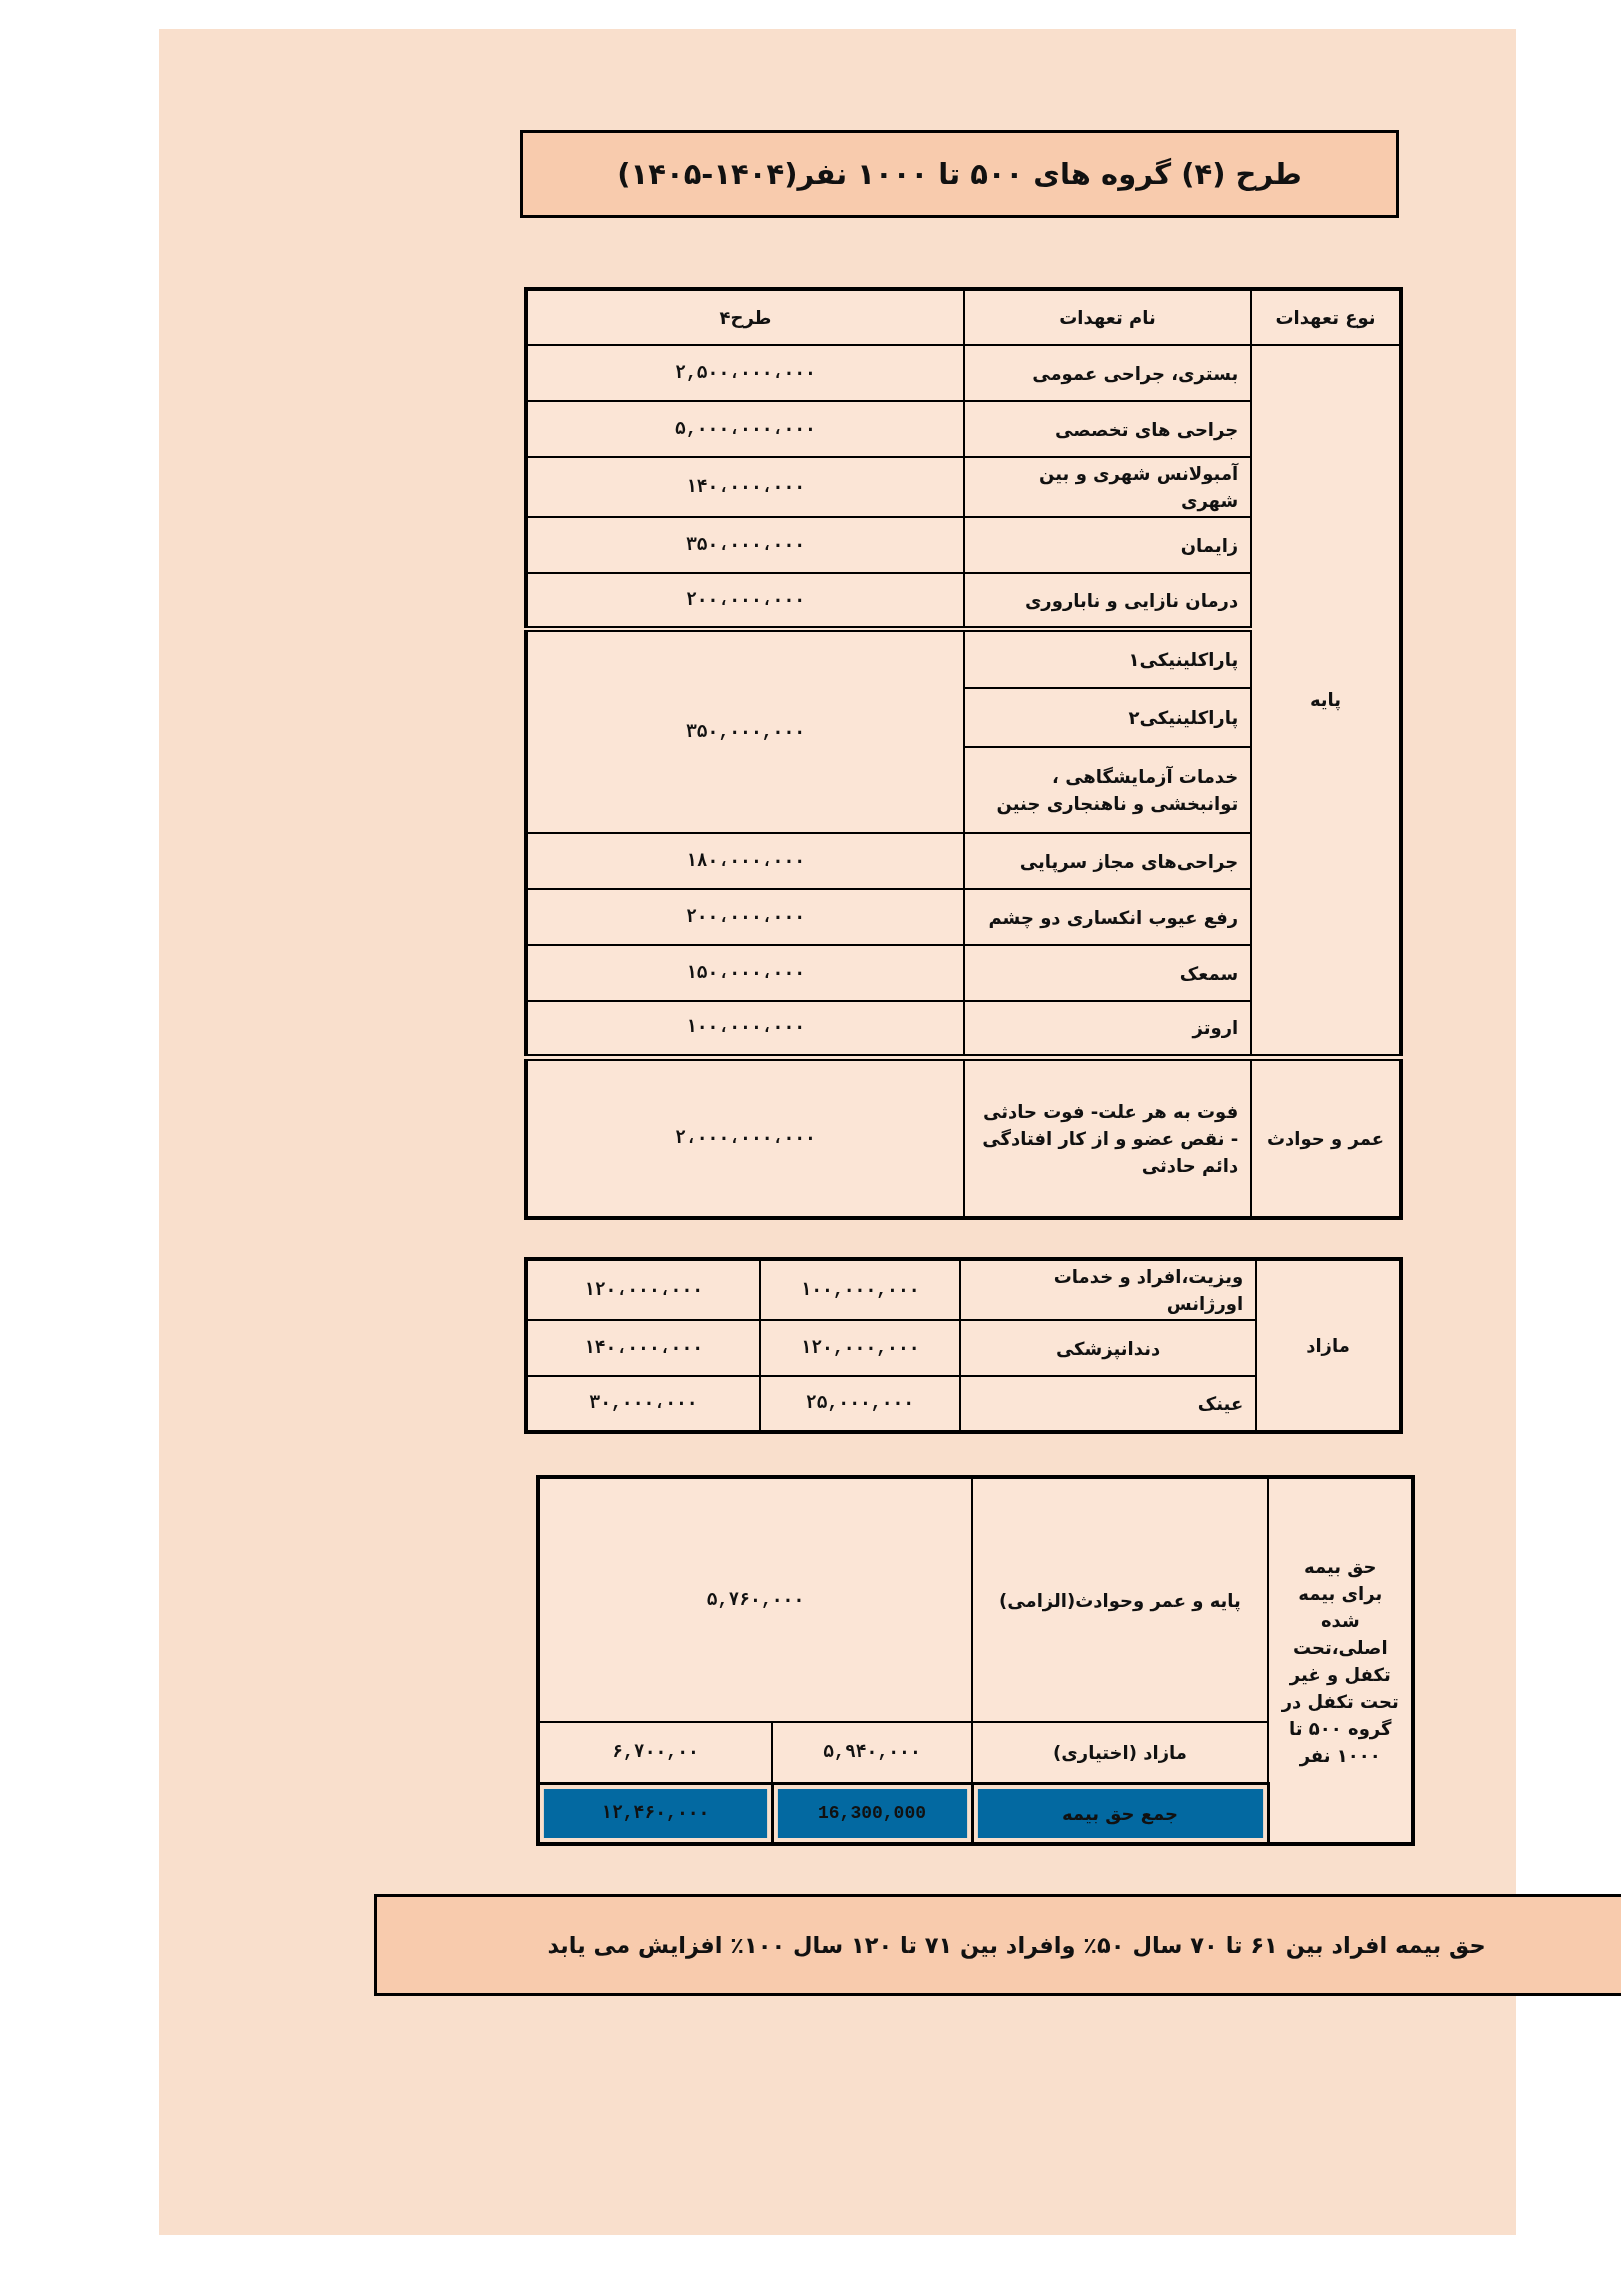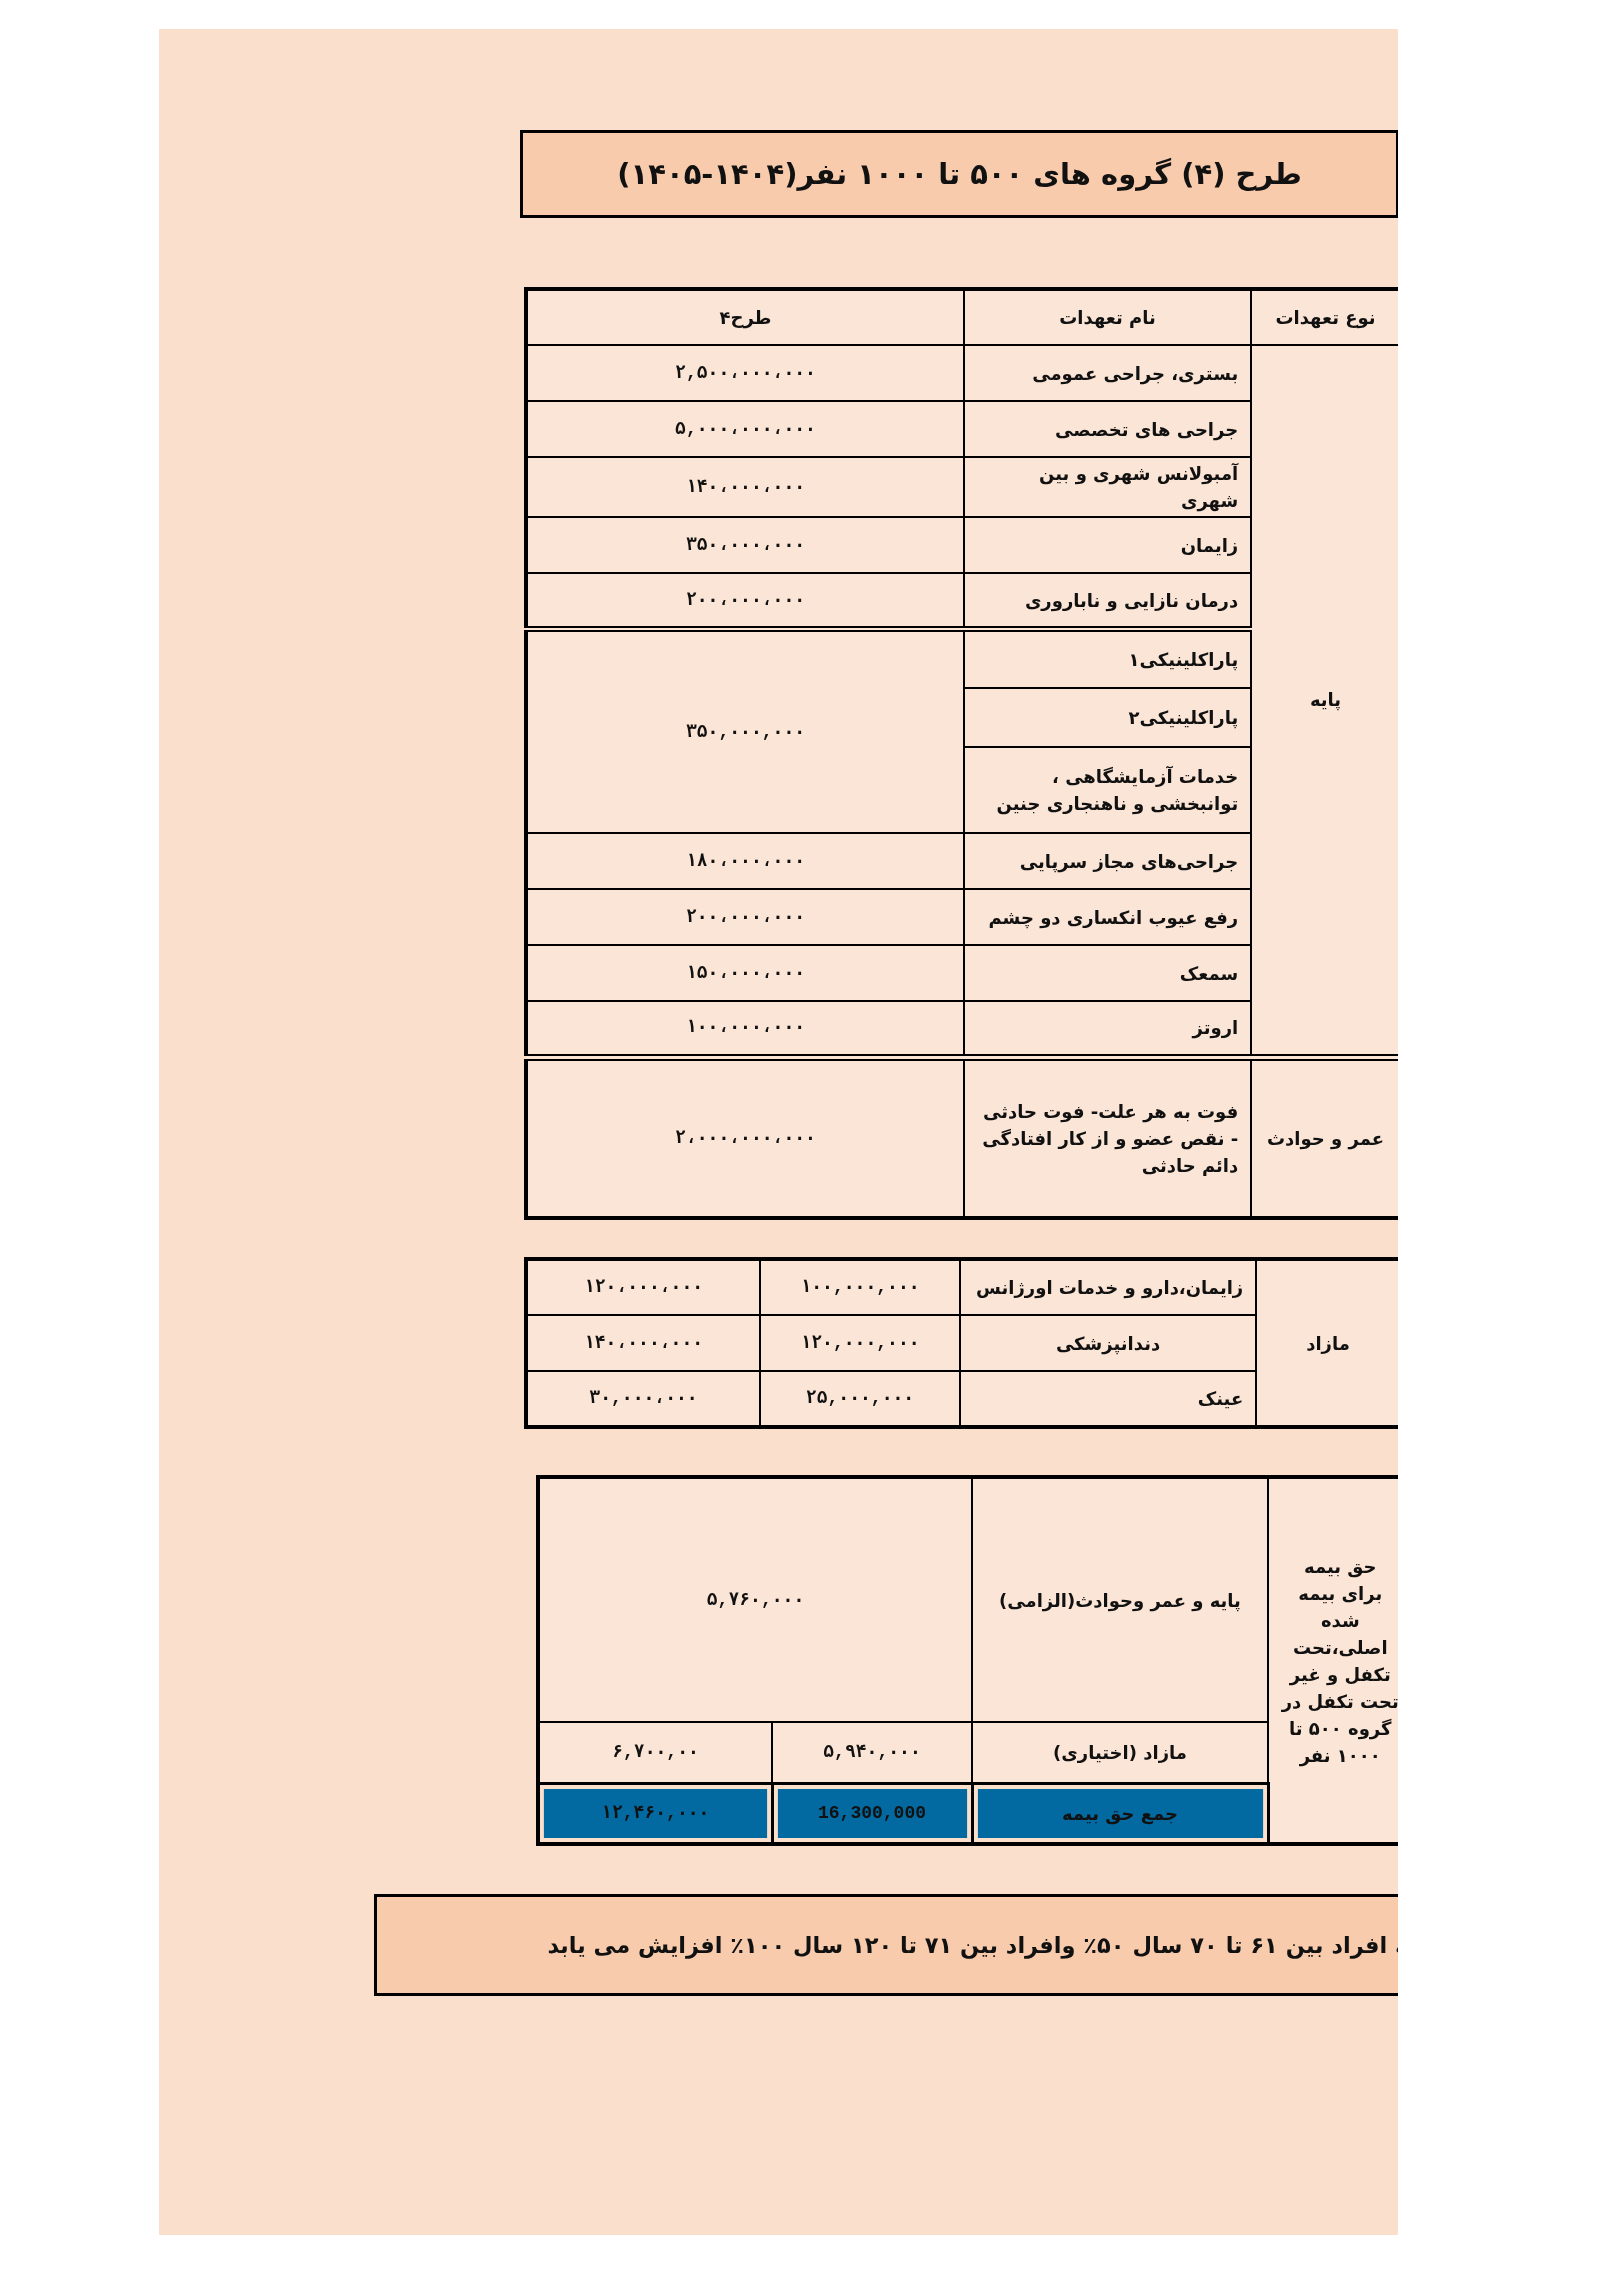--- a/index.html
+++ b/index.html
@@ -1,17 +1,17 @@
 <!DOCTYPE html>
 <html><head>
 <meta charset="utf-8">
 <style>
   html,body{margin:0;padding:0;background:#ffffff;}
   .page{
-    position:relative;width:1398px;height:2293px;background:#ffffff;
+    position:relative;width:1621px;height:2293px;background:#ffffff;
     font-family:"DejaVu Sans",sans-serif;font-weight:bold;color:#111;
     overflow:hidden;
   }
   .content{
     position:absolute;left:159px;top:29px;width:1357px;height:2206px;
     background:#f9dfcc;
   }
   .title-box{
     position:absolute;left:361px;top:101px;width:879px;height:88px;
     background:#f8cbad;border:3.9px solid #000;box-sizing:border-box;
@@ -133,21 +133,21 @@
     <table class="doc" id="excess" lang="fa">
       <colgroup>
           <col style="width:145px">
           <col style="width:296px">
           <col style="width:200px">
           <col style="width:234px">
         </colgroup>
       <tbody>
           <tr style="height:56px">
         <td class="typedark" rowspan="3">مازاد</td>
-        <td class="name">زایمان،دارو و خدمات اورژانس</td>
+        <td class="name">ویزیت،افراد و خدمات اورژانس</td>
         <td class="num">۱۰۰,۰۰۰,۰۰۰</td>
         <td class="num">۱۲۰،۰۰۰،۰۰۰</td>
       </tr>
       <tr style="height:56px">
         <td class="namec">دندانپزشکی</td>
         <td class="num">۱۲۰,۰۰۰,۰۰۰</td>
         <td class="num">۱۴۰،۰۰۰،۰۰۰</td>
       </tr>
       <tr style="height:56px">
         <td class="name">عینک</td>

